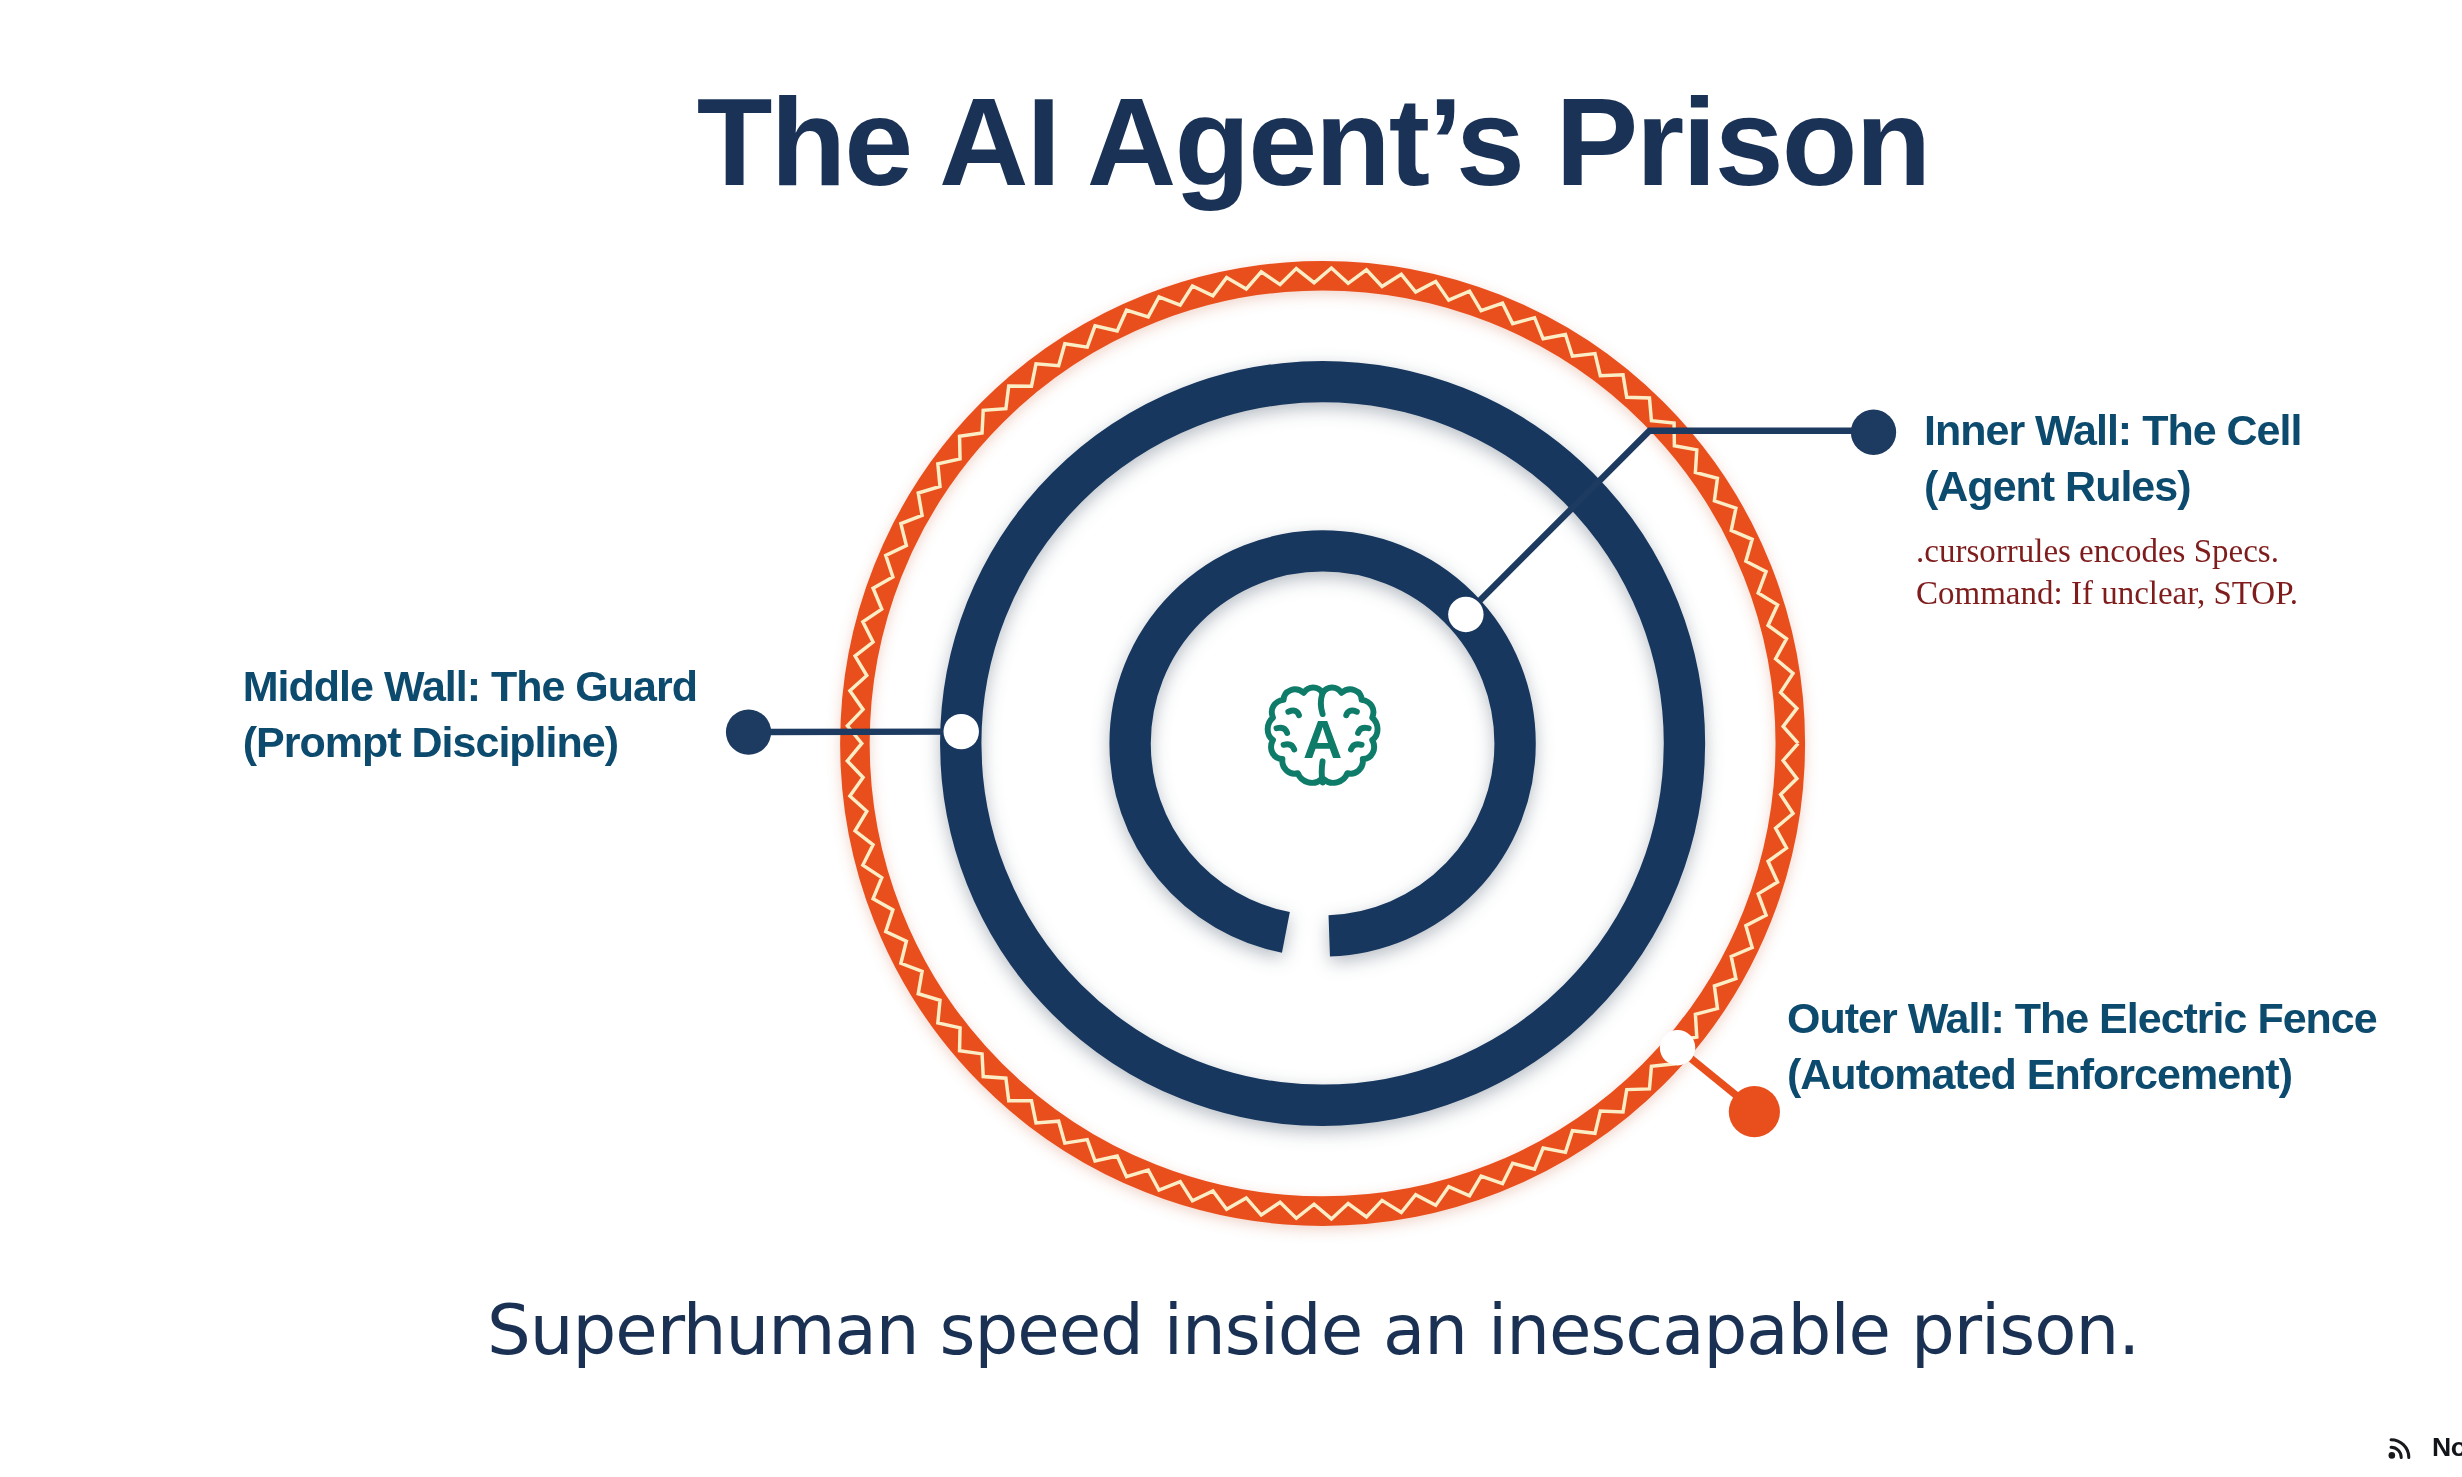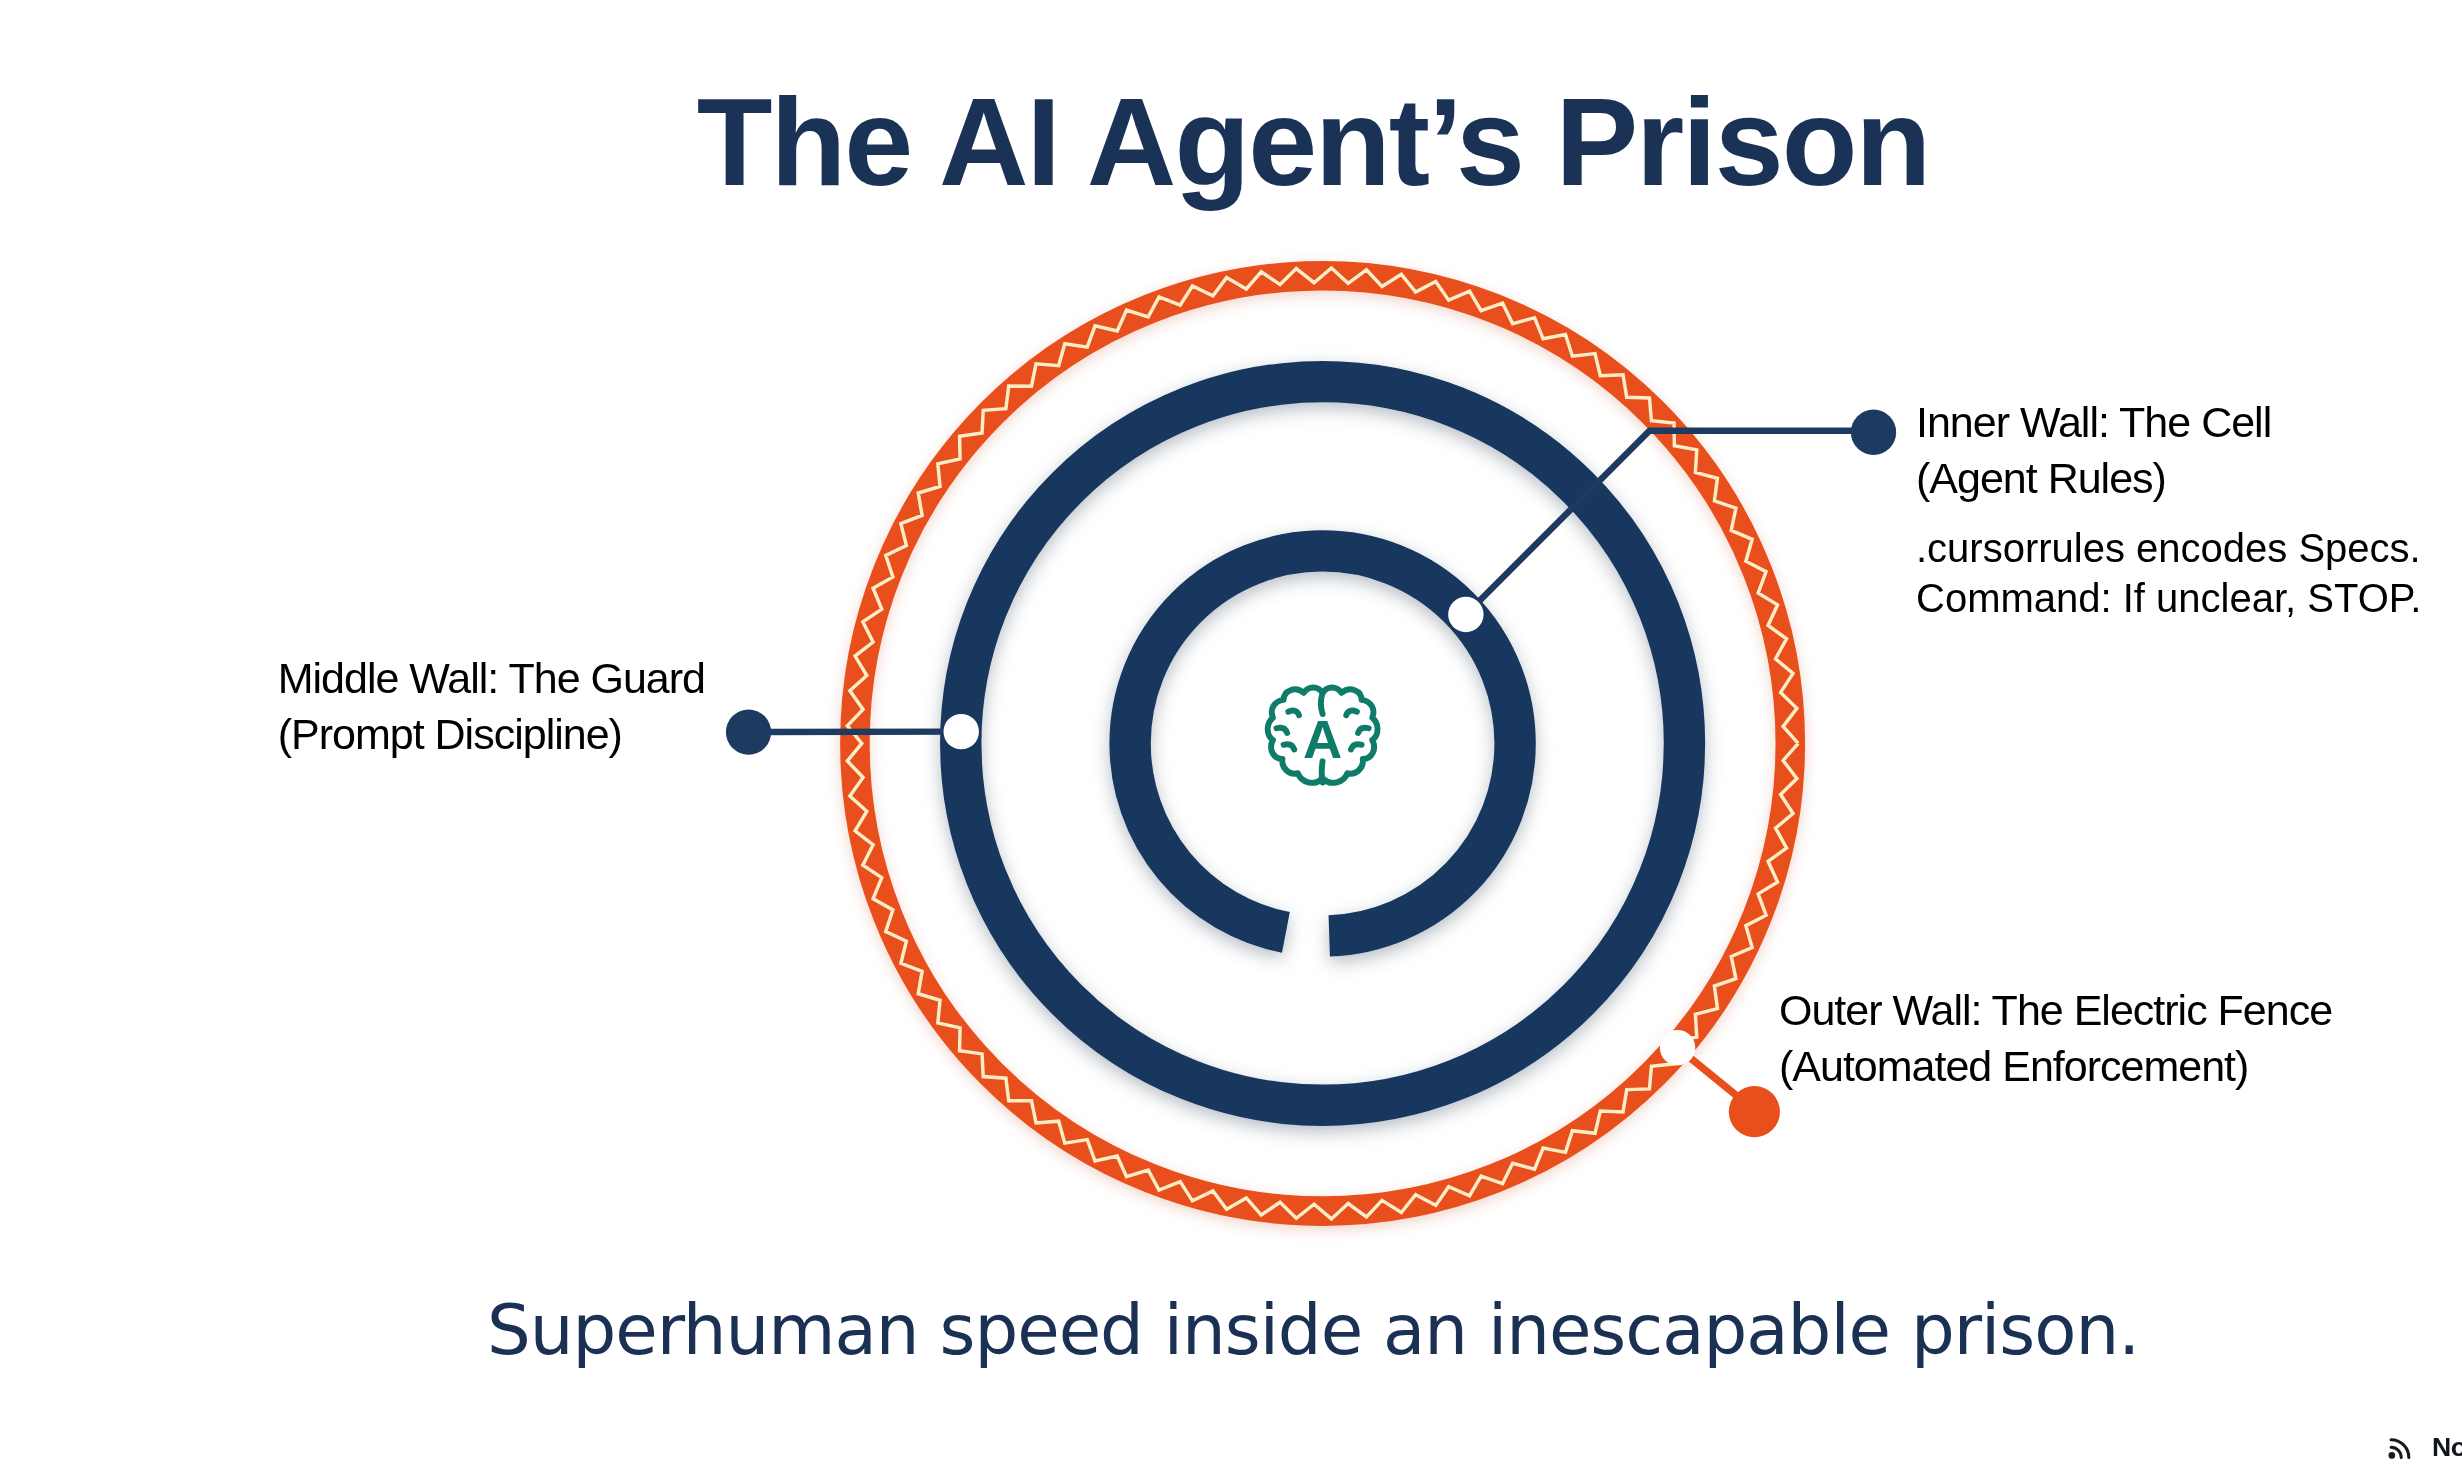--- a/index.html
+++ b/index.html
@@ -14,27 +14,27 @@
     position:absolute;left:0;top:73px;width:100%;
     text-align:center;
     font-size:124px;font-weight:bold;letter-spacing:-2px;
     color:#1b3257;margin:0;line-height:1.12;
   }
   .diagram-svg{position:absolute;left:0;top:0;width:2626px;height:1477px;}
   .navy-rings{filter:drop-shadow(0 12px 18px rgba(15,35,60,0.30));}
   .orange-ring-g{filter:drop-shadow(0 8px 14px rgba(185,60,15,0.22));}
   .callout{position:absolute;}
   .callout h2{
-    margin:0;font-size:43px;font-weight:normal;letter-spacing:-1px;
-    color:#000000;line-height:1.3;white-space:pre-line;
+    margin:8px;font-size:43px;font-weight:bold;letter-spacing:-1px;
+    color:#0c4a6e;line-height:1.3;white-space:pre-line;
   }
   .callout p{
     margin:16.7px 0 0 0;
-    font-family:Liberation Sans, sans-serif;
-    font-size:40px;color:#000000;line-height:1.25;white-space:pre-line;
+    font-family:Liberation Serif, serif;
+    font-size:33px;color:#7f1d1d;line-height:1.25;white-space:pre-line;
   }
   .callout-inner{left:1916px;top:395px;text-align:left;}
   .callout-middle{right:1921px;top:651px;text-align:left;}
   .callout-outer{left:1779px;top:983px;text-align:left;}
   .tagline{
     position:absolute;left:0;top:1286px;width:100%;
     text-align:center;margin:0;
     font-family:"DejaVu Sans",sans-serif;
     font-size:69px;font-weight:normal;letter-spacing:-1px;
     color:#1a3154;line-height:1.3;

